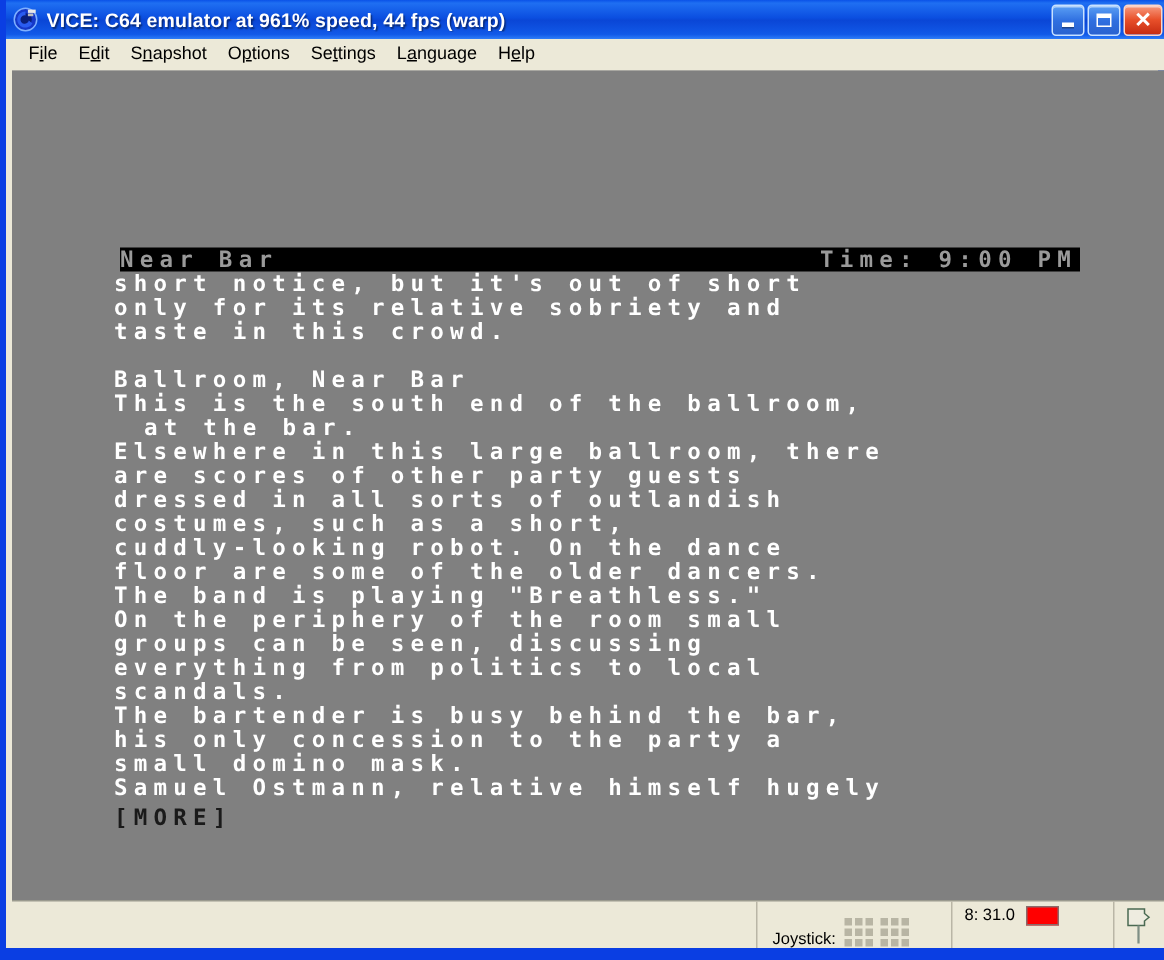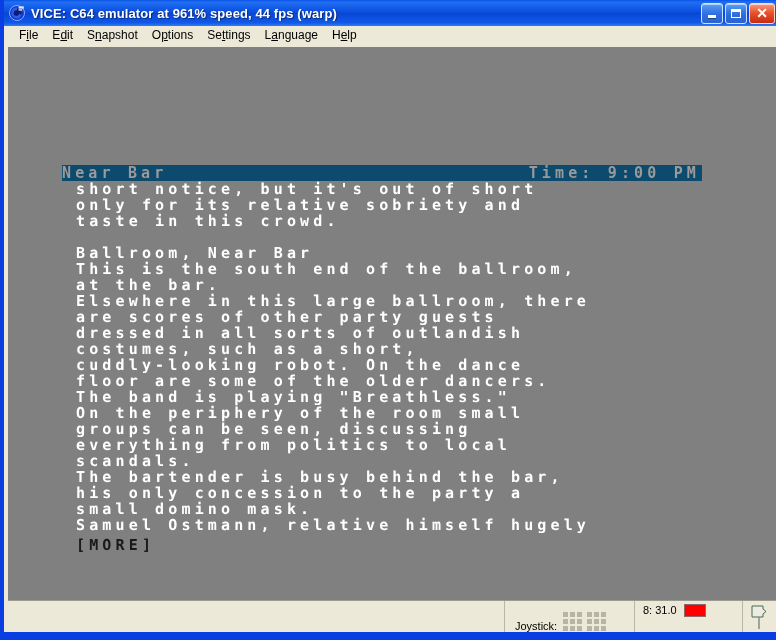--- a/index.html
+++ b/index.html
@@ -151,25 +151,25 @@
     line-height: 16px;
     font-size: 15px;
     letter-spacing: 4.15px;
     white-space: pre;
     color: #ffffff;
     font-weight: bold;
     text-rendering: geometricPrecision;
   }
   .c64-statusline {
     position: absolute;
-    left: 54px;
+    left: 72px;
     top: 118px;
     width: 640px;
     height: 16px;
-    background: #0c4a6e;
+    background: #000000;
     overflow: hidden;
   }
   .c64-statusline .st-left,
   .c64-statusline .st-right {
     position: absolute;
     top: 0;
     height: 16px;
     line-height: 16px;
     font-size: 15px;
     font-weight: bold;
@@ -307,21 +307,21 @@
         <div class="c64-statusline">
           <span class="st-left">Near Bar</span>
           <span class="st-right">Time: 9:00 PM</span>
         </div>
 
       <div class="c64-line" style="top: 134px;">short notice, but it's out of short</div>
           <div class="c64-line" style="top: 150px;">only for its relative sobriety and</div>
           <div class="c64-line" style="top: 166px;">taste in this crowd.</div>
           <div class="c64-line" style="top: 198px;">Ballroom, Near Bar</div>
           <div class="c64-line" style="top: 214px;">This is the south end of the ballroom,</div>
-          <div class="c64-line" style="top: 230px;">at the bar.</div>
+          <div class="c64-line" style="top: 230px; margin-left: 20px;">at the bar.</div>
           <div class="c64-line" style="top: 246px;">Elsewhere in this large ballroom, there</div>
           <div class="c64-line" style="top: 262px;">are scores of other party guests</div>
           <div class="c64-line" style="top: 278px;">dressed in all sorts of outlandish</div>
           <div class="c64-line" style="top: 294px;">costumes, such as a short,</div>
           <div class="c64-line" style="top: 310px;">cuddly-looking robot. On the dance</div>
           <div class="c64-line" style="top: 326px;">floor are some of the older dancers.</div>
           <div class="c64-line" style="top: 342px;">The band is playing "Breathless."</div>
           <div class="c64-line" style="top: 358px;">On the periphery of the room small</div>
           <div class="c64-line" style="top: 374px;">groups can be seen, discussing</div>
           <div class="c64-line" style="top: 390px;">everything from politics to local</div>

